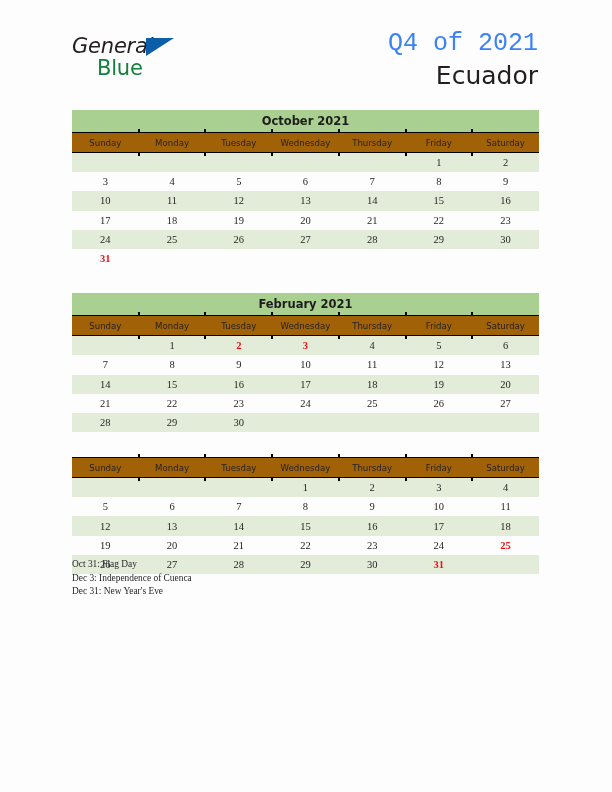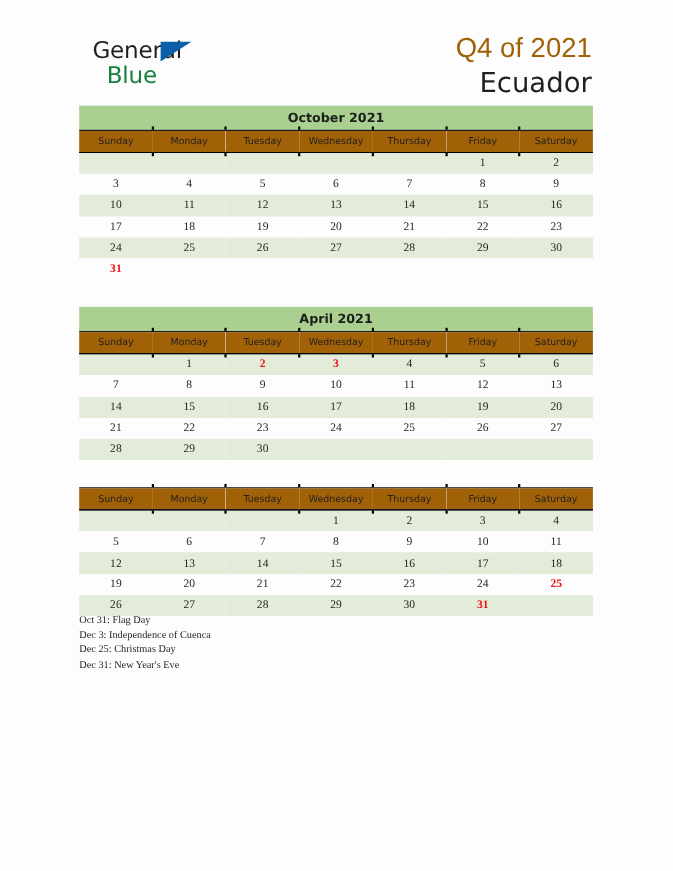--- a/index.html
+++ b/index.html
@@ -26,27 +26,28 @@
   }
   .logo {
     position: absolute;
     left: 72px;
     top: 33px;
     width: 220px;
     height: 52px;
   }
   .logo-general {
     position: absolute;
-    left: 12px;
+    left: 0;
     top: 0;
     font-family: "DejaVu Sans", sans-serif;
     font-size: 21px;
     color: #231f20;
     letter-spacing: -0.2px;
     line-height: 26px;
+    font-style: italic;
   }
   .logo-blue {
     position: absolute;
     left: 25px;
     top: 22px;
     font-family: "DejaVu Sans", sans-serif;
     font-size: 21px;
     color: #15803d;
     letter-spacing: -0.2px;
     line-height: 26px;
@@ -61,40 +62,40 @@
     border-bottom: 18px solid transparent;
   }
 
   .title-block {
     position: absolute;
     right: 74px;
     top: 28px;
     text-align: right;
   }
   .title-main {
-    font-family: Liberation Sans, sans-serif;
+    font-family: Liberation Mono, monospace;
     font-size: 25px;
-    color: #a16207;
+    color: #3b82f6;
     line-height: 32px;
     white-space: nowrap;
   }
   .title-sub {
     font-family: "DejaVu Sans", sans-serif;
     font-size: 25px;
     color: #231f20;
     line-height: 28px;
     margin-top: 2px;
     white-space: nowrap;
   }
 
   
   .months {
     position: absolute;
     left: 72px;
-    top: 96px;
+    top: 110px;
     width: 467px;
   }
   .month-block {
     width: 467px;
     margin-bottom: 25px;
   }
   .month-title {
     background: #a9cf91;
     height: 22px;
     line-height: 22px;
@@ -248,21 +249,21 @@
             <td></td>
             <td></td>
             <td></td>
             <td></td>
             <td></td>
           </tr>
         </tbody>
       </table>
     </div>
     <div class="month-block">
-      <div class="month-title">April 2021</div>
+      <div class="month-title">February 2021</div>
       <table class="cal">
         <thead>
           <tr>
             <th>Sunday</th>
             <th class="tick">Monday</th>
             <th class="tick">Tuesday</th>
             <th class="tick">Wednesday</th>
             <th class="tick">Thursday</th>
             <th class="tick">Friday</th>
             <th class="tick">Saturday</th>
@@ -377,15 +378,14 @@
             <td></td>
           </tr>
         </tbody>
       </table>
     </div>
   </div>
 
 <div class="holiday-list">
     <div>Oct 31: Flag Day</div>
     <div>Dec 3: Independence of Cuenca</div>
-    <div>Dec 25: Christmas Day</div>
     <div>Dec 31: New Year's Eve</div>
   </div>
 
 </body></html>

